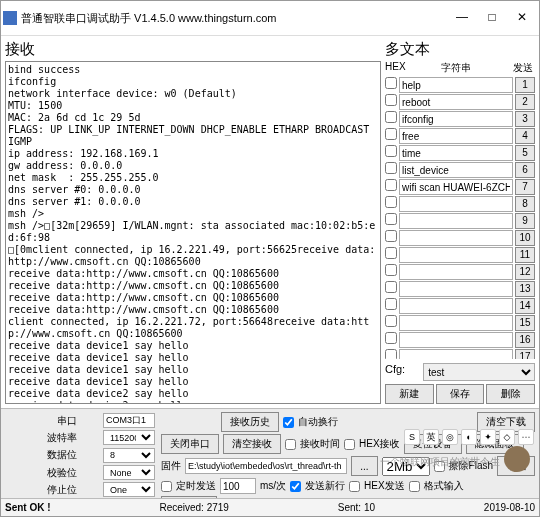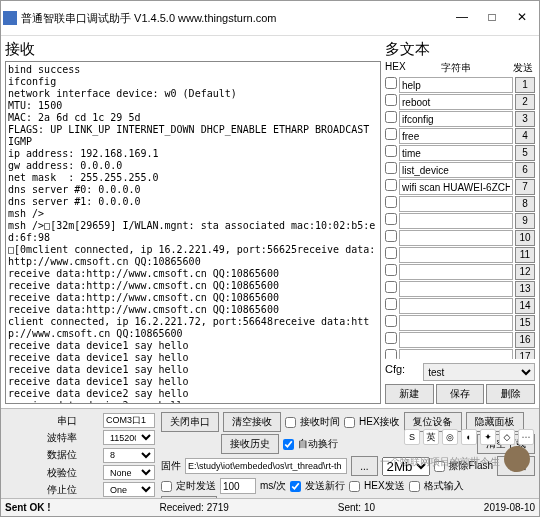--- a/index.html
+++ b/index.html
@@ -234,36 +234,36 @@
         <span class="lbl">停止位</span>
         <span></span>
         <select class="val" style="grid-column:3/5"><option>One</option></select>
         <span class="lbl">流控</span>
         <span></span>
         <select class="val" style="grid-column:3/5"><option>None</option></select>
       </div>
 
       <div class="right-controls" style="flex:1;">
         <div class="ctrl-row">
-          <button>关闭串口</button>
-          <button>清空接收</button>
-          <input type="checkbox" style="">
-            <span>接收时间</span>
-          <input type="checkbox" style="">
-            <span>HEX接收</span>
-          <button>复位设备</button>
-          <button>隐藏面板</button>
-        </div>
-        <div class="ctrl-row">
           <span style="width:56px;"></span>
           <button>接收历史</button>
           <input type="checkbox" checked="" style="">
             <span>自动换行</span>
           <span style="flex:1"></span>
           <button>清空下载</button>
+        </div>
+        <div class="ctrl-row">
+          <button>关闭串口</button>
+          <button>清空接收</button>
+          <input type="checkbox" style="">
+            <span>接收时间</span>
+          <input type="checkbox" style="">
+            <span>HEX接收</span>
+          <button>复位设备</button>
+          <button>隐藏面板</button>
         </div>
         <div class="ctrl-row">
           <span>固件</span>
           <input class="fw-input" style="flex: 1 1 0%;" value="E:\study\iot\embeded\os\rt_thread\rt-th">
           <button>...</button>
           <select class="val" style="width:48px"><option>2Mbps</option></select>
           <input type="checkbox" style="">
             <span>擦除Flash</span>
           <button>下载</button>
         </div>

